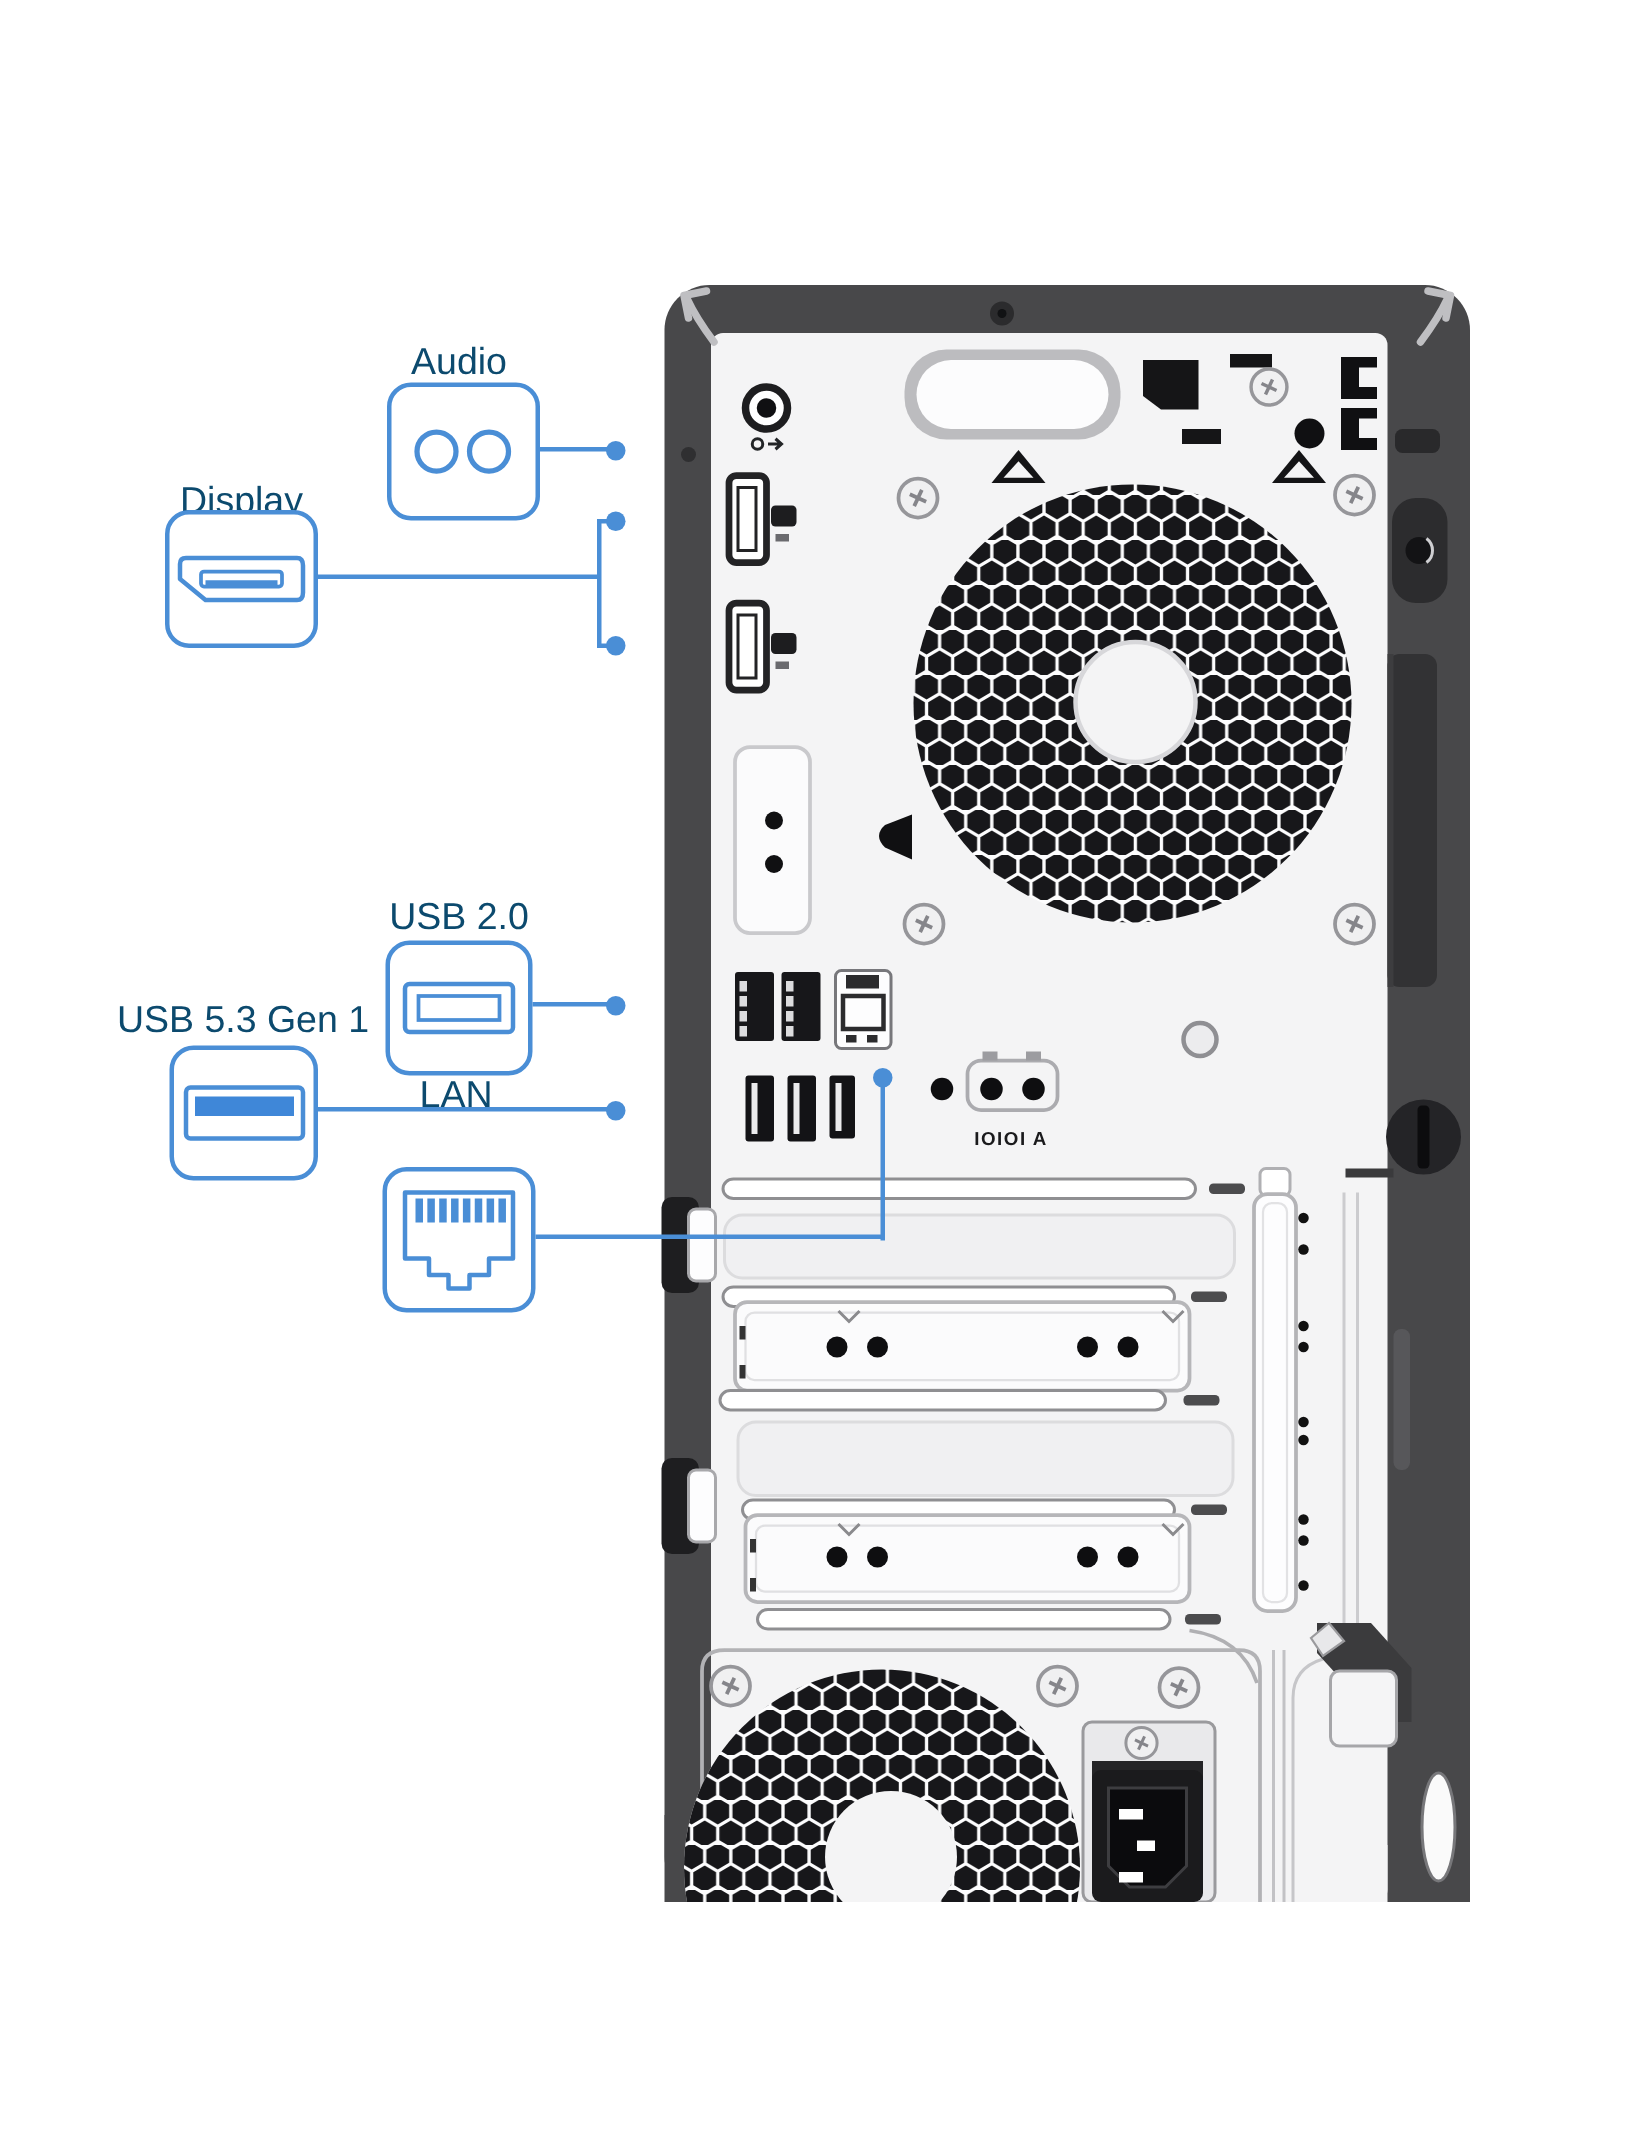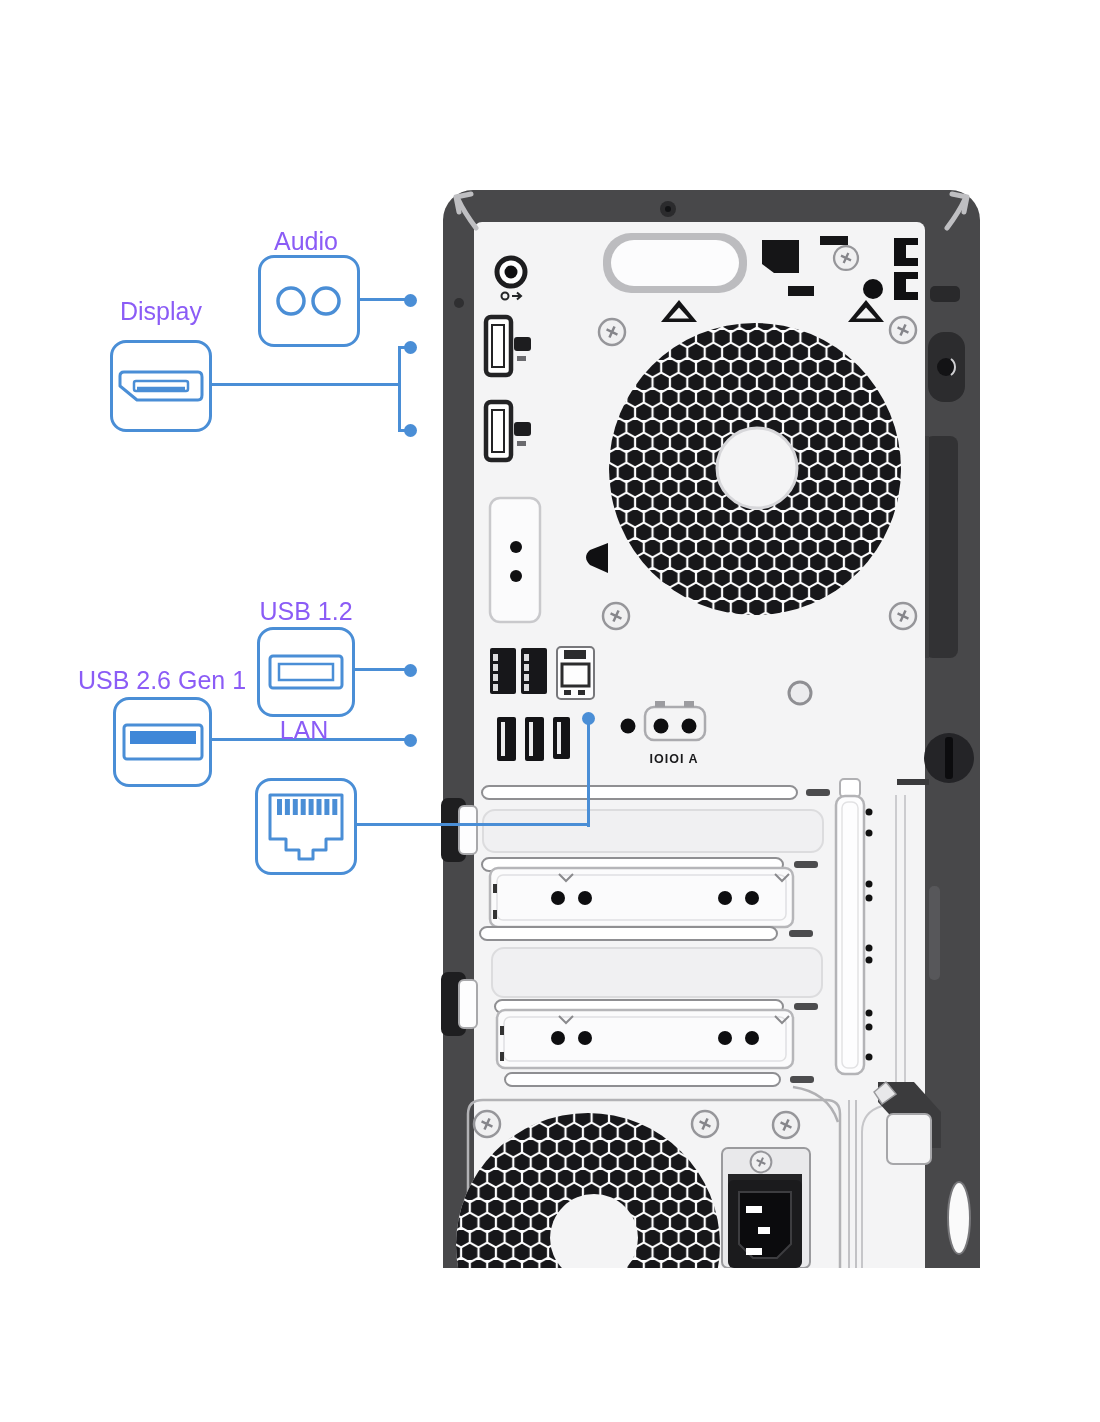--- a/index.html
+++ b/index.html
@@ -1,20 +1,20 @@
 <!DOCTYPE html>
 <html><head>
 <meta charset="utf-8">
 <style>
   html,body{margin:0;padding:0;background:#fff;}
   .page{position:relative;width:1100px;height:1422px;background:#ffffff;overflow:hidden;
         font-family:"Liberation Sans",sans-serif;}
   .tower-svg{position:absolute;left:0;top:0;z-index:1;}
   .lbl{position:absolute;transform:translateX(-50%);font:400 25px/1.08 "Liberation Sans",sans-serif;
-       color:#8b5cf6;white-space:nowrap;z-index:3;}
+       color:#0c4a6e;white-space:nowrap;z-index:3;}
   .cbox{position:absolute;box-sizing:border-box;border:3.5px solid #4a8ed6;border-radius:16px;
         background:#ffffff;display:flex;align-items:center;justify-content:center;z-index:3;}
   .cline{position:absolute;background:#4a8ed6;z-index:2;}
   .cdot{position:absolute;width:13px;height:13px;border-radius:50%;background:#4a8ed6;z-index:2;}
   .icon-blue{stroke:#4a8ed6;fill:none;}
 </style>
 </head>
 <body>
 
 <div class="page">
@@ -273,46 +273,46 @@
   <div class="lbl" style="left:306px;top:228px">Audio</div>
   <div class="cbox" style="left:258px;top:255px;width:102px;height:92px">
     <svg width="72" height="34" viewBox="0 0 72 34">
       <circle class="icon-blue" cx="18" cy="17" r="13" stroke-width="3.5"></circle>
       <circle class="icon-blue" cx="53" cy="17" r="13" stroke-width="3.5"></circle>
     </svg>
   </div>
   <div class="cline" style="left:360px;top:298px;width:46px;height:3px"></div>
   <div class="cdot" style="left:404px;top:294px"></div>
 
-  <div class="lbl" style="left:161px;top:298px">Display</div>
+  <div class="lbl" style="left:161px;top:321px">Display</div>
   <div class="cbox" style="left:110px;top:340px;width:102px;height:92px">
     <svg width="88" height="34" viewBox="0 0 88 34">
       <path class="icon-blue" stroke-width="3" stroke-linejoin="round" d="M3,7 Q3,3 7,3 H81 Q85,3 85,8 V26 Q85,31 81,31 H20 L3,17 Z"></path>
       <rect class="icon-blue" stroke-width="2.5" x="17" y="12" width="54" height="10" rx="2"></rect>
       <path d="M20,19.5 H68" stroke="#4a8ed6" stroke-width="3.5"></path>
     </svg>
   </div>
   <div class="cline" style="left:212px;top:383px;width:187px;height:3px"></div>
   <div class="cline" style="left:398px;top:346px;width:3px;height:86px"></div>
   <div class="cline" style="left:398px;top:346px;width:10px;height:3px"></div>
   <div class="cline" style="left:398px;top:429px;width:10px;height:3px"></div>
   <div class="cdot" style="left:404px;top:341px"></div>
   <div class="cdot" style="left:404px;top:424px"></div>
 
-  <div class="lbl" style="left:306px;top:598px">USB 1.2</div>
+  <div class="lbl" style="left:306px;top:598px">USB 2.0</div>
   <div class="cbox" style="left:257px;top:627px;width:98px;height:90px">
     <svg width="76" height="36" viewBox="0 0 76 36">
       <rect class="icon-blue" stroke-width="3" x="2" y="2" width="72" height="32" rx="3"></rect>
       <rect class="icon-blue" stroke-width="2.5" x="11" y="10" width="54" height="16"></rect>
     </svg>
   </div>
   <div class="cline" style="left:355px;top:668px;width:50px;height:3px"></div>
   <div class="cdot" style="left:404px;top:664px"></div>
 
-  <div class="lbl" style="left:162px;top:667px">USB 2.6 Gen 1</div>
+  <div class="lbl" style="left:162px;top:667px">USB 5.3 Gen 1</div>
   <div class="cbox" style="left:113px;top:697px;width:99px;height:90px">
     <svg width="82" height="38" viewBox="0 0 82 38">
       <rect class="icon-blue" stroke-width="3" x="2" y="2" width="78" height="34" rx="3"></rect>
       <rect x="8" y="8" width="66" height="13" fill="#3f87d8"></rect>
     </svg>
   </div>
   <div class="cline" style="left:212px;top:738px;width:193px;height:3px"></div>
   <div class="cdot" style="left:404px;top:734px"></div>
 
   <div class="lbl" style="left:304px;top:717px">LAN</div>

